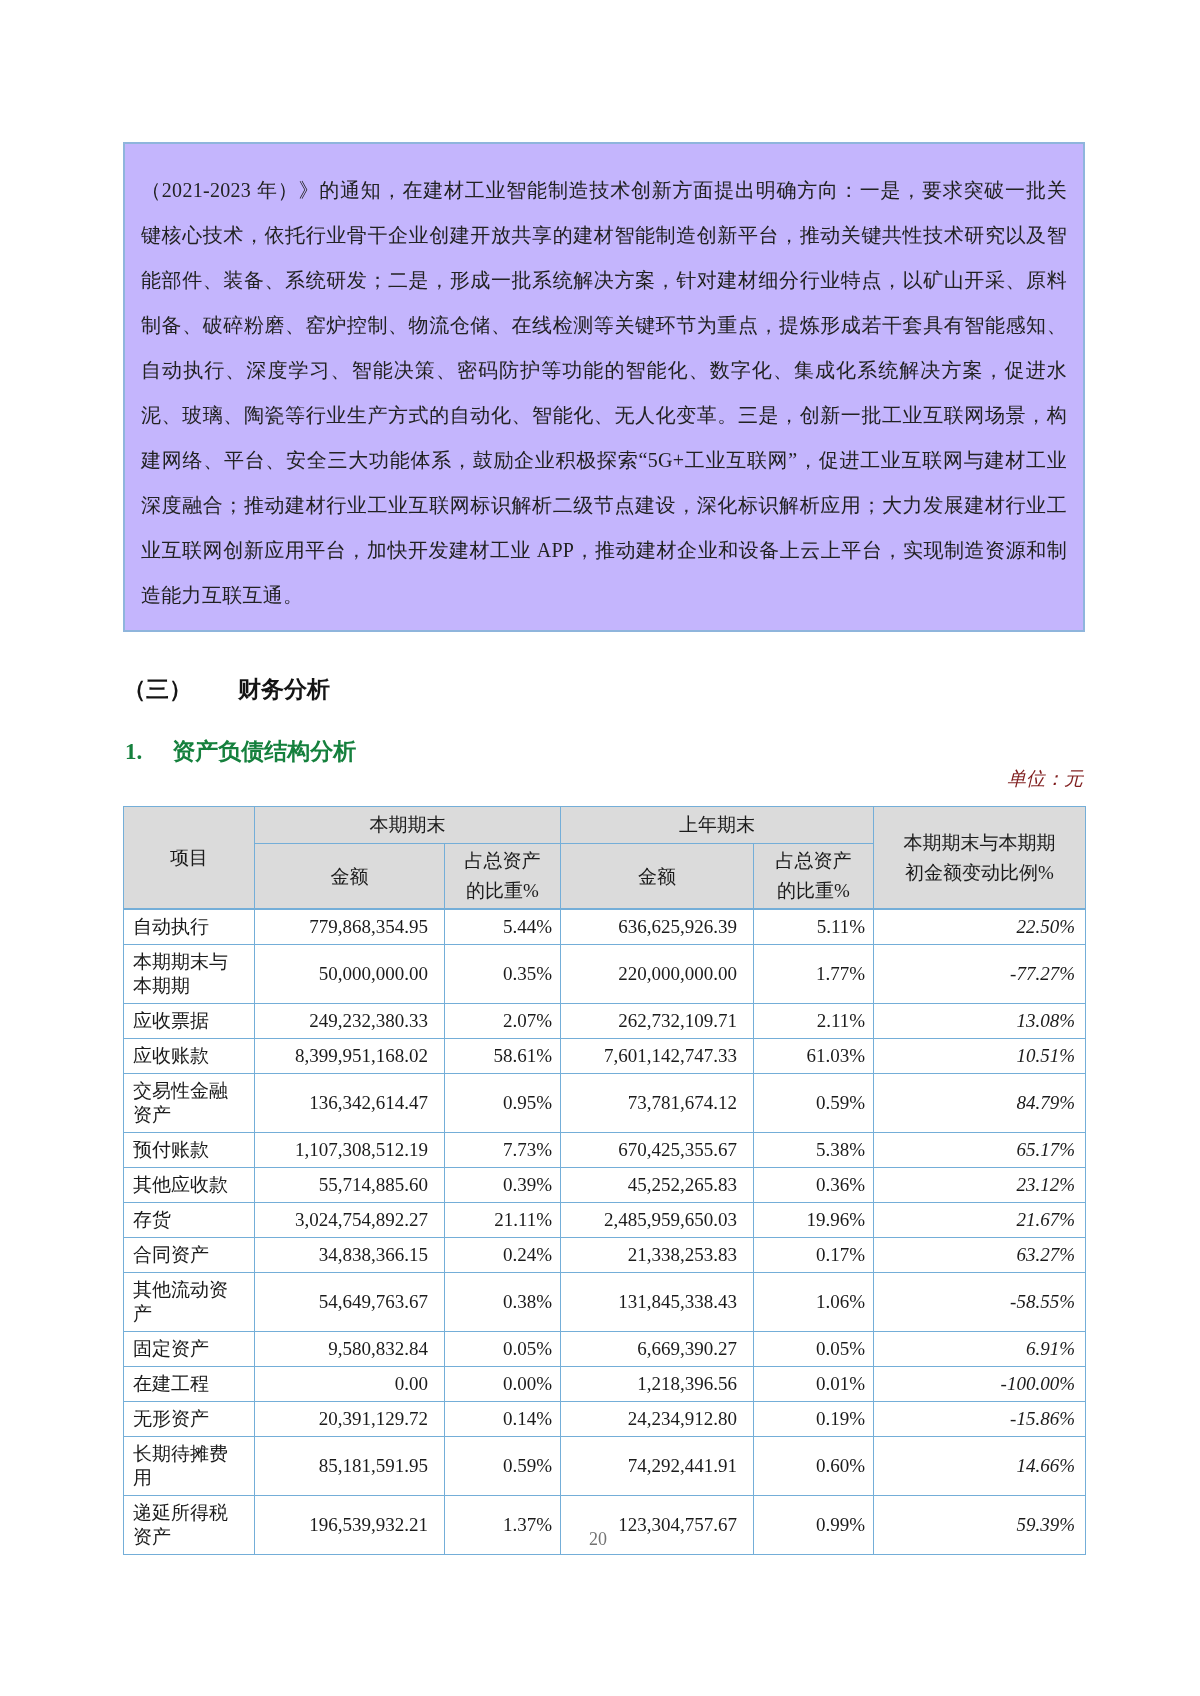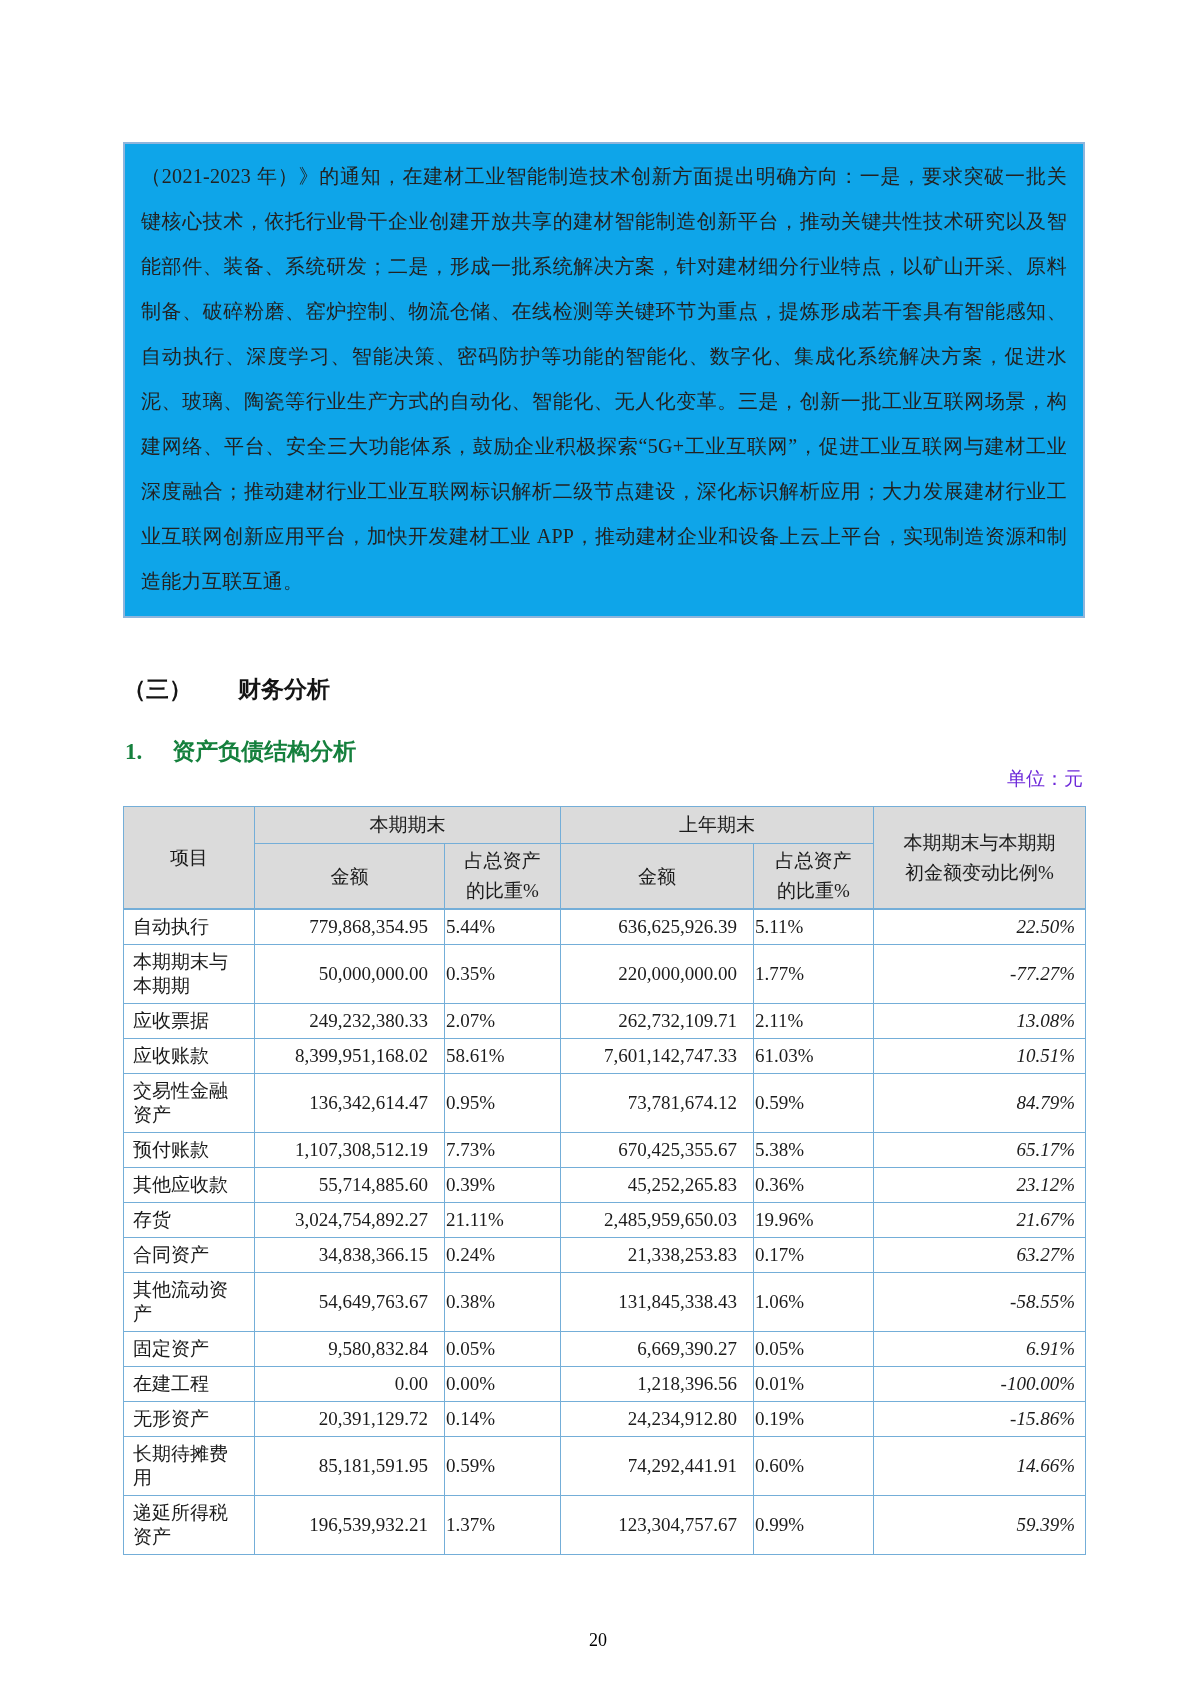--- a/index.html
+++ b/index.html
@@ -5,34 +5,34 @@
   html,body{margin:0;padding:0;}
   body{
     width:1200px;height:1696px;position:relative;background:#ffffff;
     font-family:"Liberation Serif","DejaVu Serif",serif;
     color:#1b1b1b;
   }
   .content{position:absolute;left:123px;top:0;width:962px;}
 
   .intro-box{
     position:absolute;top:142px;left:0;width:100%;box-sizing:border-box;
-    border:2px solid #8fb5dc;background:#0ea5e9;
-    padding:10px 16px 12px 16px;
+    border:2px solid #8fb5dc;background:#c4b5fd;
+    padding:24px 16px 12px 16px;
   }
   .intro-box p{
     margin:0;font-size:20px;line-height:45px;text-align:justify;
     letter-spacing:0.3px;color:#222222;
   }
 
   .h-sec{position:absolute;top:674px;left:0;font-size:23px;font-weight:bold;color:#141414;}
   .h-sec .num{margin-right:46px;}
   .h-sub{position:absolute;top:736px;left:2px;font-size:23px;font-weight:bold;color:#15803d;}
   .h-sub .num{margin-right:30px;}
 
-  .unit{position:absolute;top:766px;right:2px;font-size:19px;color:#6d28d9;}
+  .unit{position:absolute;top:766px;right:2px;font-size:19px;color:#7f1d1d;font-style:italic;}
 
   table.balance{
     position:absolute;top:806px;left:0;width:962px;
     border-collapse:collapse;table-layout:fixed;
     font-size:19px;color:#1b1b1b;
   }
   table.balance th,table.balance td{
     border:1px solid #74aed8;font-weight:normal;
     overflow:hidden;
   }
@@ -44,26 +44,26 @@
   thead th .hl{display:block;line-height:30px;}
   thead{border-bottom:2px solid #74aed8;}
   th.th-rowspan{height:auto;}
 
   tbody td{
     background:#ffffff;vertical-align:middle;
     line-height:24px;padding-top:5px;padding-bottom:5px;
   }
   td.td-item{text-align:left;padding-left:9px;padding-right:14px;}
   td.td-num{text-align:right;padding-right:16px;}
-  td.td-pct{padding-right:8px;}
+  td.td-pct{text-align:right;padding-right:8px;}
   td.td-chg{text-align:right;padding-right:10px;font-style:italic;}
 
   .pageno{
-    position:absolute;top:1630px;left:0;width:1196px;text-align:center;
-    font-size:18px;color:#000000;
+    position:absolute;top:1529px;left:0;width:1196px;text-align:center;
+    font-size:18px;color:#737373;
   }
 </style>
 </head>
 <body>
 
 <div class="content">
 
   <div class="intro-box">
     <p>（2021-2023 年）》的通知，在建材工业智能制造技术创新方面提出明确方向：一是，要求突破一批关键核心技术，依托行业骨干企业创建开放共享的建材智能制造创新平台，推动关键共性技术研究以及智能部件、装备、系统研发；二是，形成一批系统解决方案，针对建材细分行业特点，以矿山开采、原料制备、破碎粉磨、窑炉控制、物流仓储、在线检测等关键环节为重点，提炼形成若干套具有智能感知、自动执行、深度学习、智能决策、密码防护等功能的智能化、数字化、集成化系统解决方案，促进水泥、玻璃、陶瓷等行业生产方式的自动化、智能化、无人化变革。三是，创新一批工业互联网场景，构建网络、平台、安全三大功能体系，鼓励企业积极探索“5G+工业互联网”，促进工业互联网与建材工业深度融合；推动建材行业工业互联网标识解析二级节点建设，深化标识解析应用；大力发展建材行业工业互联网创新应用平台，加快开发建材工业 APP，推动建材企业和设备上云上平台，实现制造资源和制造能力互联互通。</p>
   </div>

